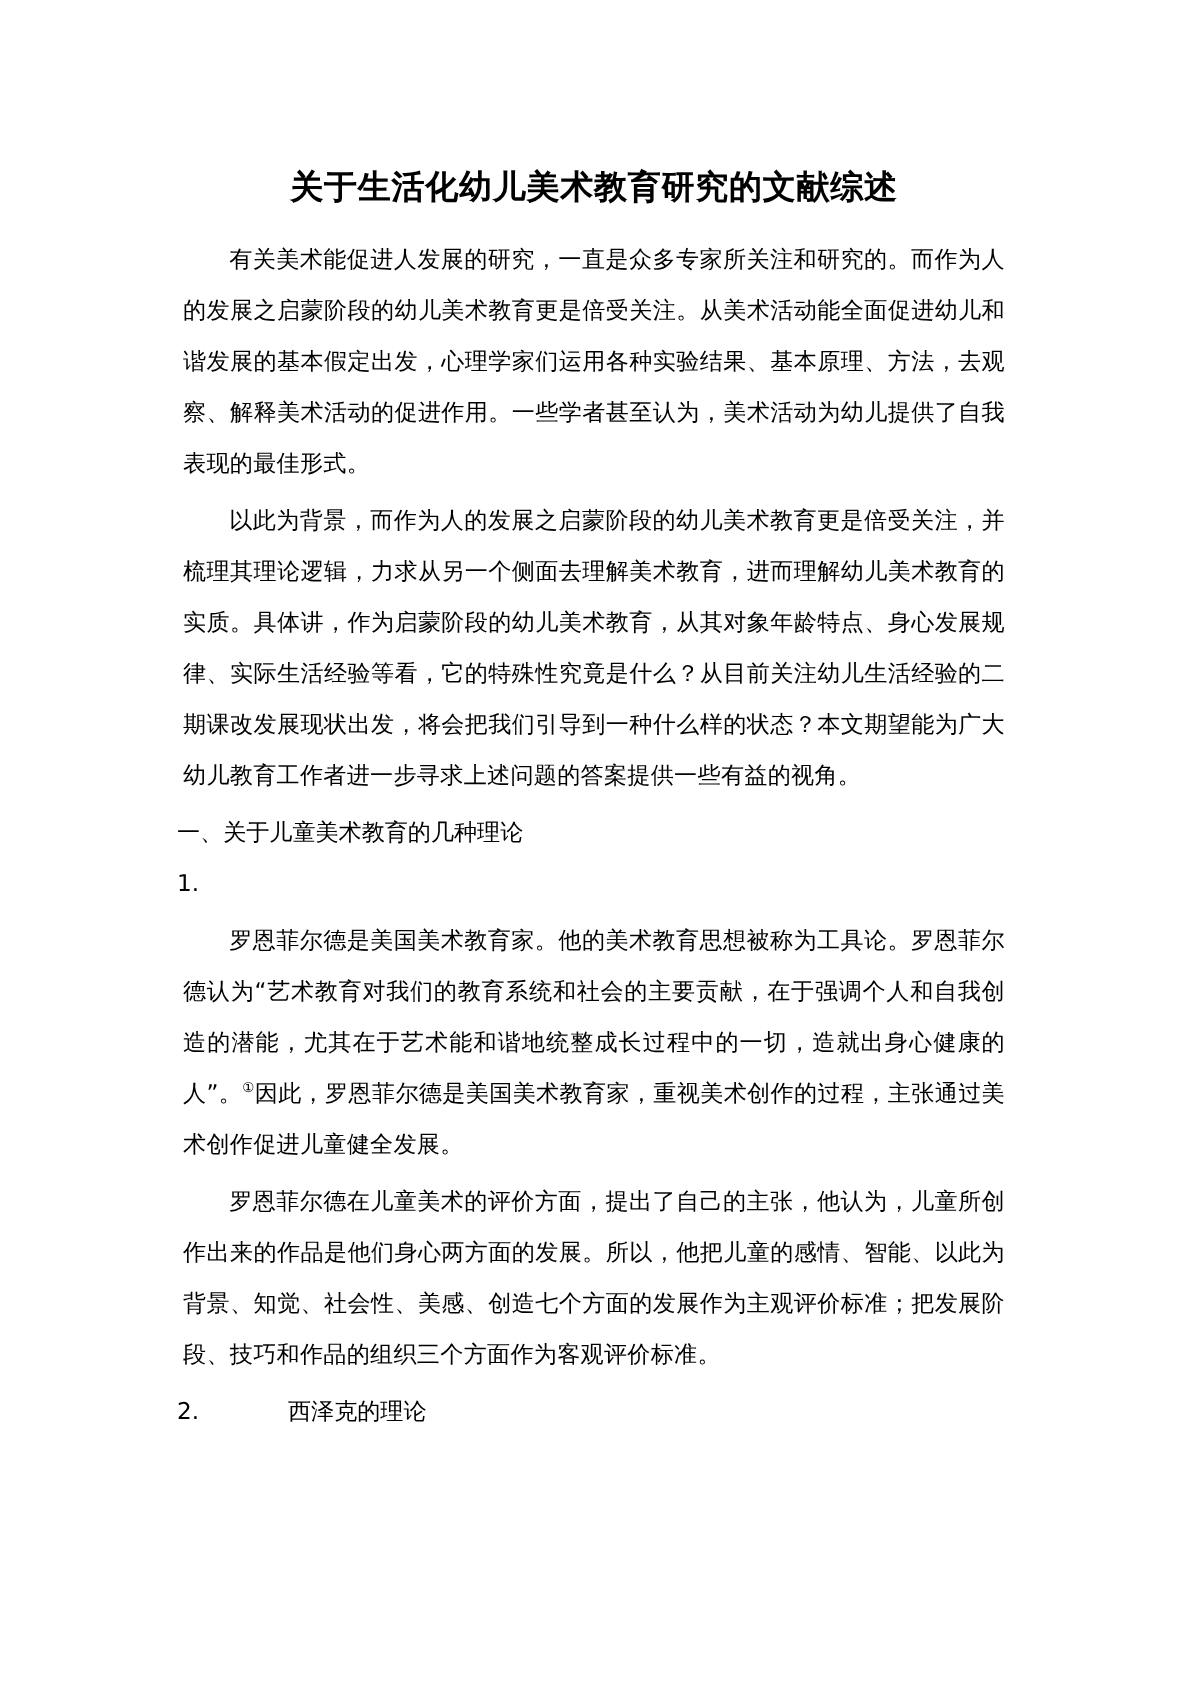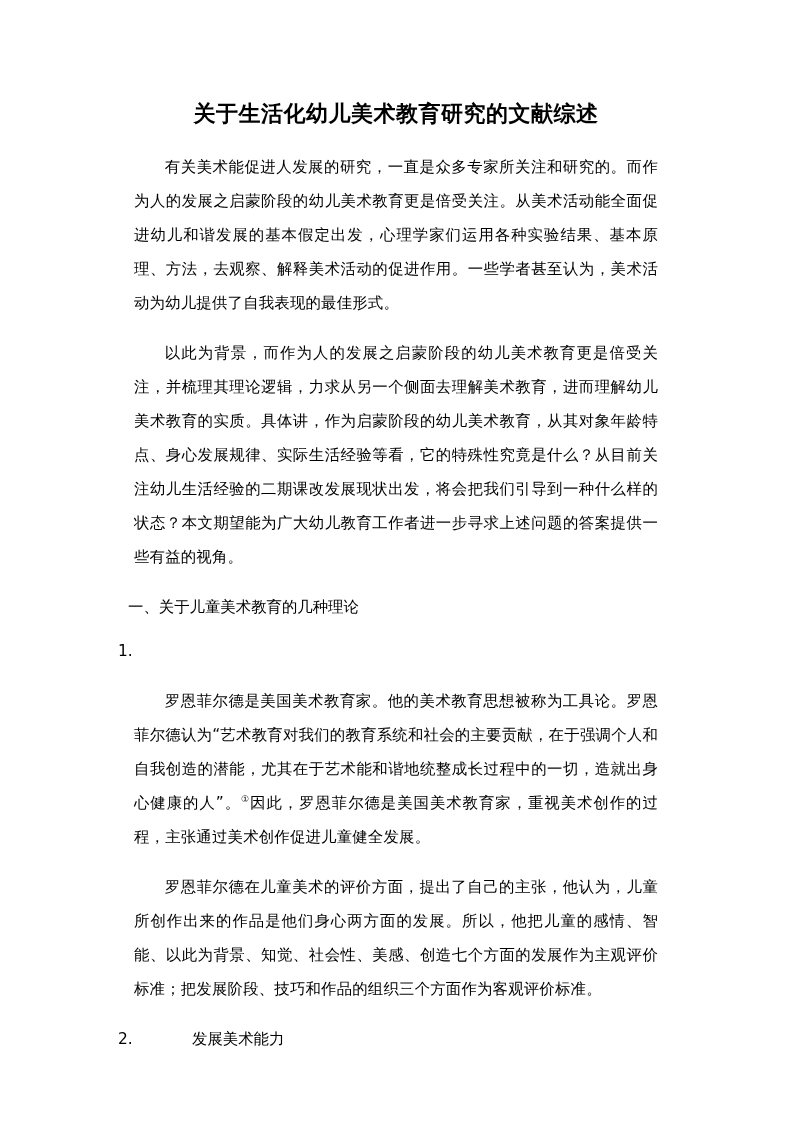--- a/index.html
+++ b/index.html
@@ -1,24 +1,24 @@
 <!DOCTYPE html>
 <html><head>
 <meta charset="utf-8">
 <style>
   html, body { margin: 0; padding: 0; background: #ffffff; }
   body { width: 794px; height: 1123px; position: relative; overflow: hidden;
          font-family: "DejaVu Sans", "Liberation Sans", sans-serif; color: #000; }
-  .page { position: absolute; left: 118px; top: 94px; width: 556px; }
+  .page { position: absolute; left: 118px; top: 106px; width: 556px; }
   .title { text-align: center; font-weight: bold; font-size: 22px; line-height: 40px;
            margin: 0 0 10px 0; letter-spacing: 0.5px; }
-  .para { font-size: 15.4px; line-height: 34px; margin: 16px; text-align: justify;
+  .para { font-size: 15.4px; line-height: 34px; margin: 4px; text-align: justify;
           text-align-last: left; letter-spacing: 0.2px; }
   .indent { text-indent: 2em; }
-  .heading { font-size: 15.4px; line-height: 34px; margin: 10px; }
+  .heading { font-size: 15.4px; line-height: 34px; margin: 0; }
   .numbered { font-size: 15.4px; line-height: 34px; margin: 0; display: flex; }
   .num { width: 74px; flex: none; }
   sup.fn { font-size: 9px; vertical-align: 6px; line-height: 0; }
 </style>
 </head>
 <body>
 
 <div class="page">
   <h1 class="title">关于生活化幼儿美术教育研究的文献综述</h1>
 
@@ -30,15 +30,15 @@
   <div class="numbered">
     <span class="num">1.</span>
   </div>
 
   <p class="para indent"><span>罗恩菲尔德是美国美术教育家。他的美术教育思想被称为工具论。罗恩菲尔德认为“艺术教育对我们的教育系统和社会的主要贡献，在于强调个人和自我创造的潜能，尤其在于艺术能和谐地统整成长过程中的一切，造就出身心健康的人”。</span><sup class="fn">①</sup><span>因此，罗恩菲尔德是美国美术教育家，重视美术创作的过程，主张通过美术创作促进儿童健全发展。</span></p>
 
   <p class="para indent">罗恩菲尔德在儿童美术的评价方面，提出了自己的主张，他认为，儿童所创作出来的作品是他们身心两方面的发展。所以，他把儿童的感情、智能、以此为背景、知觉、社会性、美感、创造七个方面的发展作为主观评价标准；把发展阶段、技巧和作品的组织三个方面作为客观评价标准。</p>
 
   <div class="numbered">
     <span class="num">2.</span>
-    <span>发展美术能力</span>
+    <span>西泽克的理论</span>
   </div>
 </div>
 
 </body></html>

